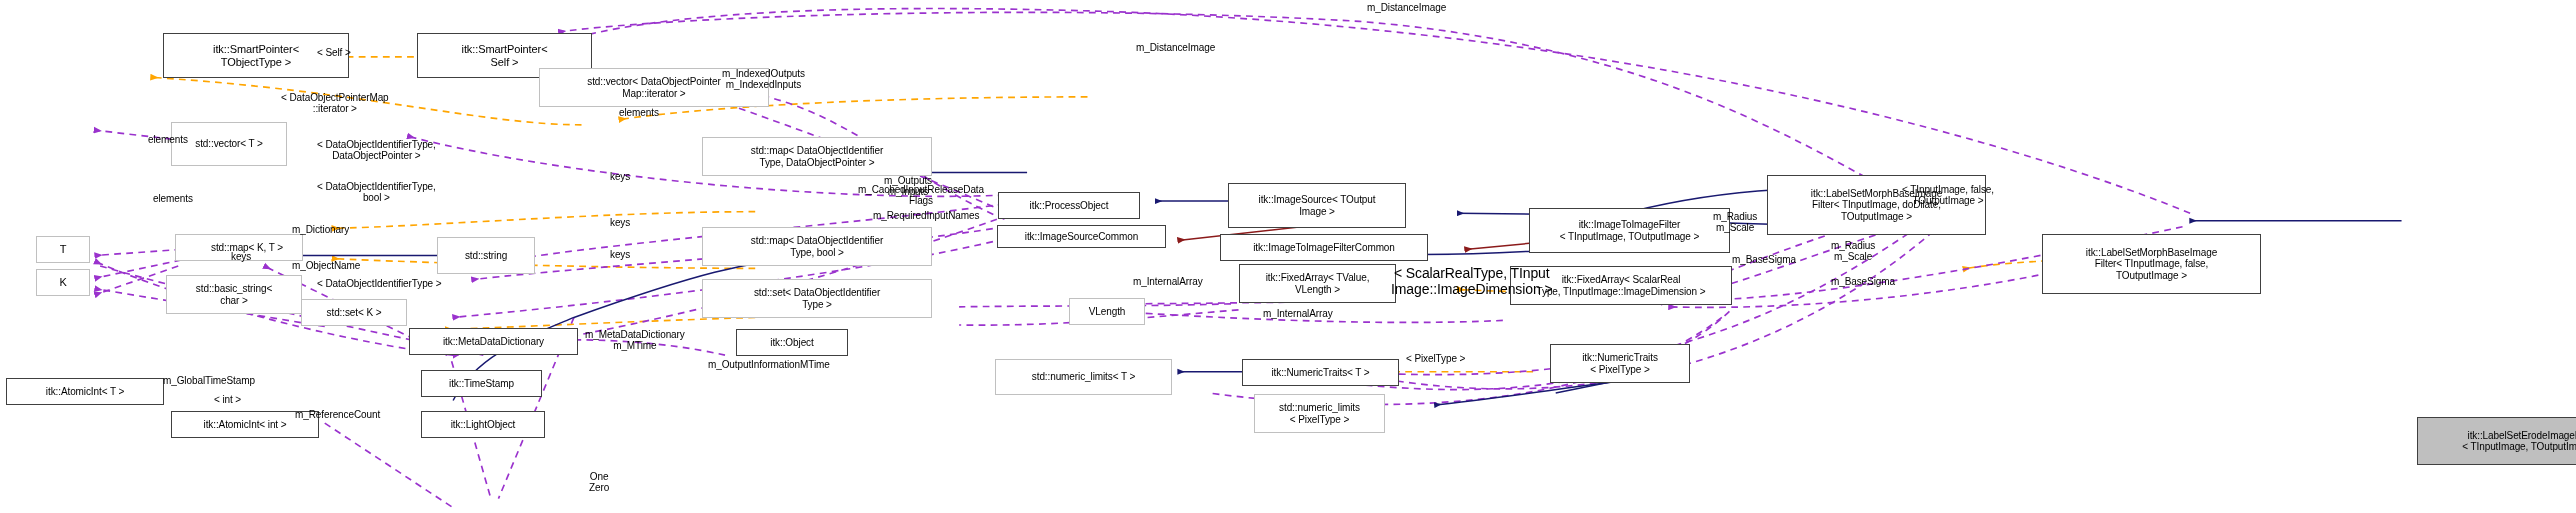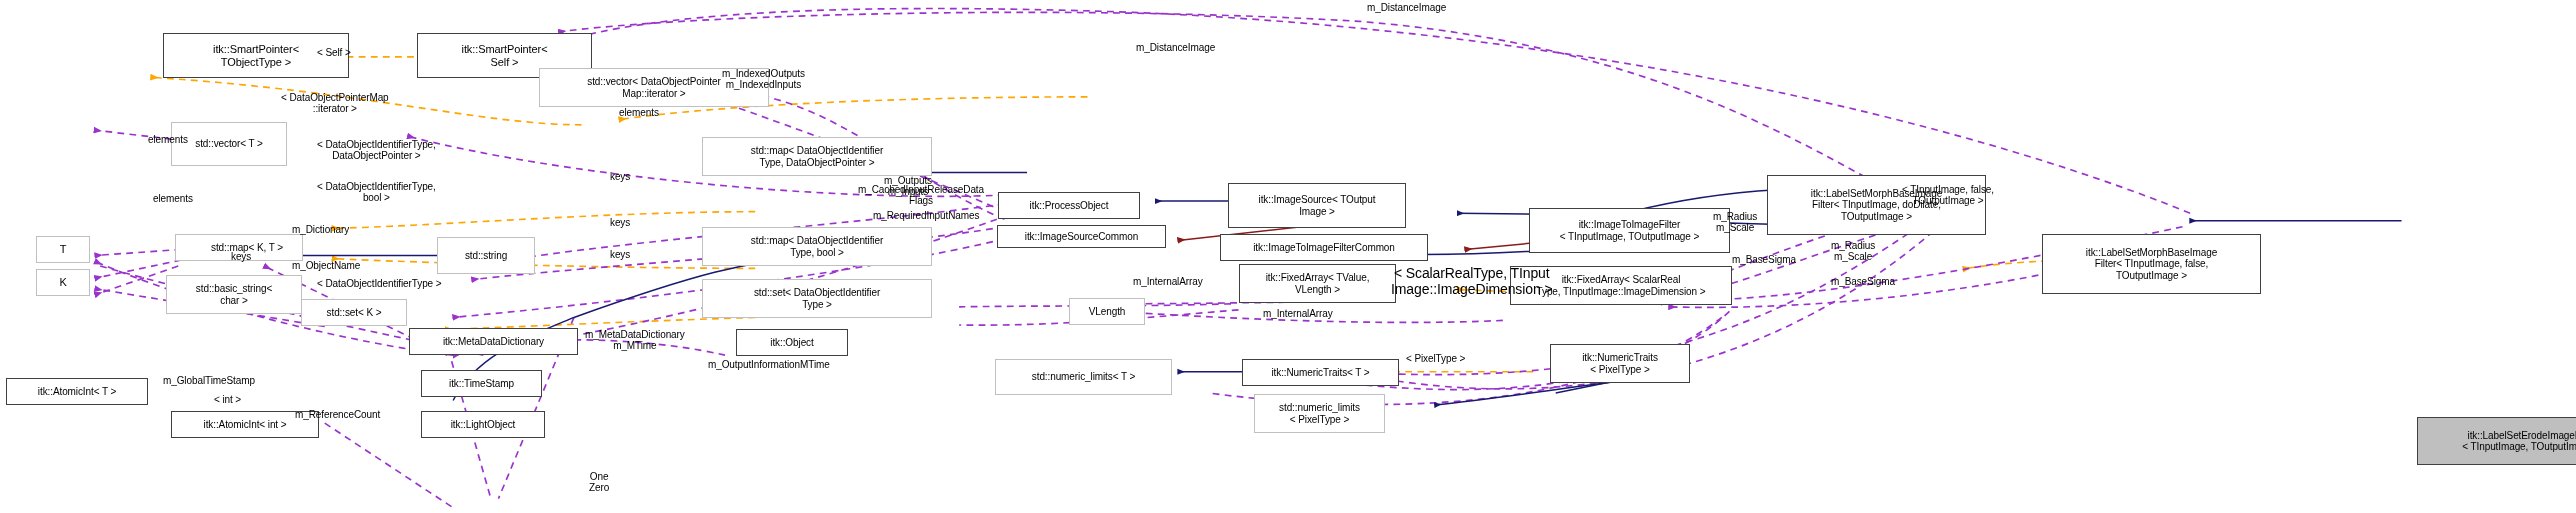--- a/index.html
+++ b/index.html
@@ -144,21 +144,21 @@
 char &gt;</span></div>
       <div class="node light" style="left: 437px; top: 237px; width: 98px; height: 37px; font-size: 10px;"><span>std::string</span></div>
       <div class="node light" style="left: 702px; top: 279px; width: 230px; height: 39px; font-size: 10px;"><span>std::set&lt; DataObjectIdentifier
 Type &gt;</span></div>
       <div class="node light" style="left: 36px; top: 269px; width: 54px; height: 27px; font-size: 11px;"><span>K</span></div>
       <div class="node light" style="left: 301px; top: 299px; width: 106px; height: 27px; font-size: 10px;"><span>std::set&lt; K &gt;</span></div>
       <div class="node solid" style="left: 409px; top: 328px; width: 169px; height: 27px; font-size: 10px;"><span>itk::MetaDataDictionary</span></div>
       <div class="node solid" style="left: 421px; top: 370px; width: 121px; height: 27px; font-size: 10px;"><span>itk::TimeStamp</span></div>
       <div class="node solid" style="left: 421px; top: 411px; width: 124px; height: 27px; font-size: 10px;"><span>itk::LightObject</span></div>
       <div class="node solid" style="left: 736px; top: 329px; width: 112px; height: 27px; font-size: 10px;"><span>itk::Object</span></div>
-      <div class="node solid" style="left: 6px; top: 378px; width: 142px; height: 27px; font-size: 10px;"><span>itk::AtomicInt&lt; T &gt;</span></div>
+      <div class="node solid" style="left: 6px; top: 378px; width: 158px; height: 27px; font-size: 10px;"><span>itk::AtomicInt&lt; T &gt;</span></div>
       <div class="node solid" style="left: 171px; top: 411px; width: 148px; height: 27px; font-size: 10px;"><span>itk::AtomicInt&lt; int &gt;</span></div>
       <div class="node solid" style="left: 998px; top: 192px; width: 142px; height: 27px; font-size: 10px;"><span>itk::ProcessObject</span></div>
       <div class="node solid" style="left: 997px; top: 225px; width: 169px; height: 23px; font-size: 10px;"><span>itk::ImageSourceCommon</span></div>
       <div class="node solid" style="left: 1228px; top: 183px; width: 178px; height: 45px; font-size: 10px;"><span>itk::ImageSource&lt; TOutput
 Image &gt;</span></div>
       <div class="node solid" style="left: 1220px; top: 234px; width: 208px; height: 27px; font-size: 10px;"><span>itk::ImageToImageFilterCommon</span></div>
       <div class="node solid" style="left: 1239px; top: 264px; width: 157px; height: 39px; font-size: 10px;"><span>itk::FixedArray&lt; TValue,
 VLength &gt;</span></div>
       <div class="node light" style="left: 1030px; top: 298px; width: 76px; height: 27px; font-size: 10px; margin-left: 39px;"><span>VLength</span></div>
       <div class="node solid" style="left: 1529px; top: 208px; width: 201px; height: 45px; font-size: 10px;"><span>itk::ImageToImageFilter

